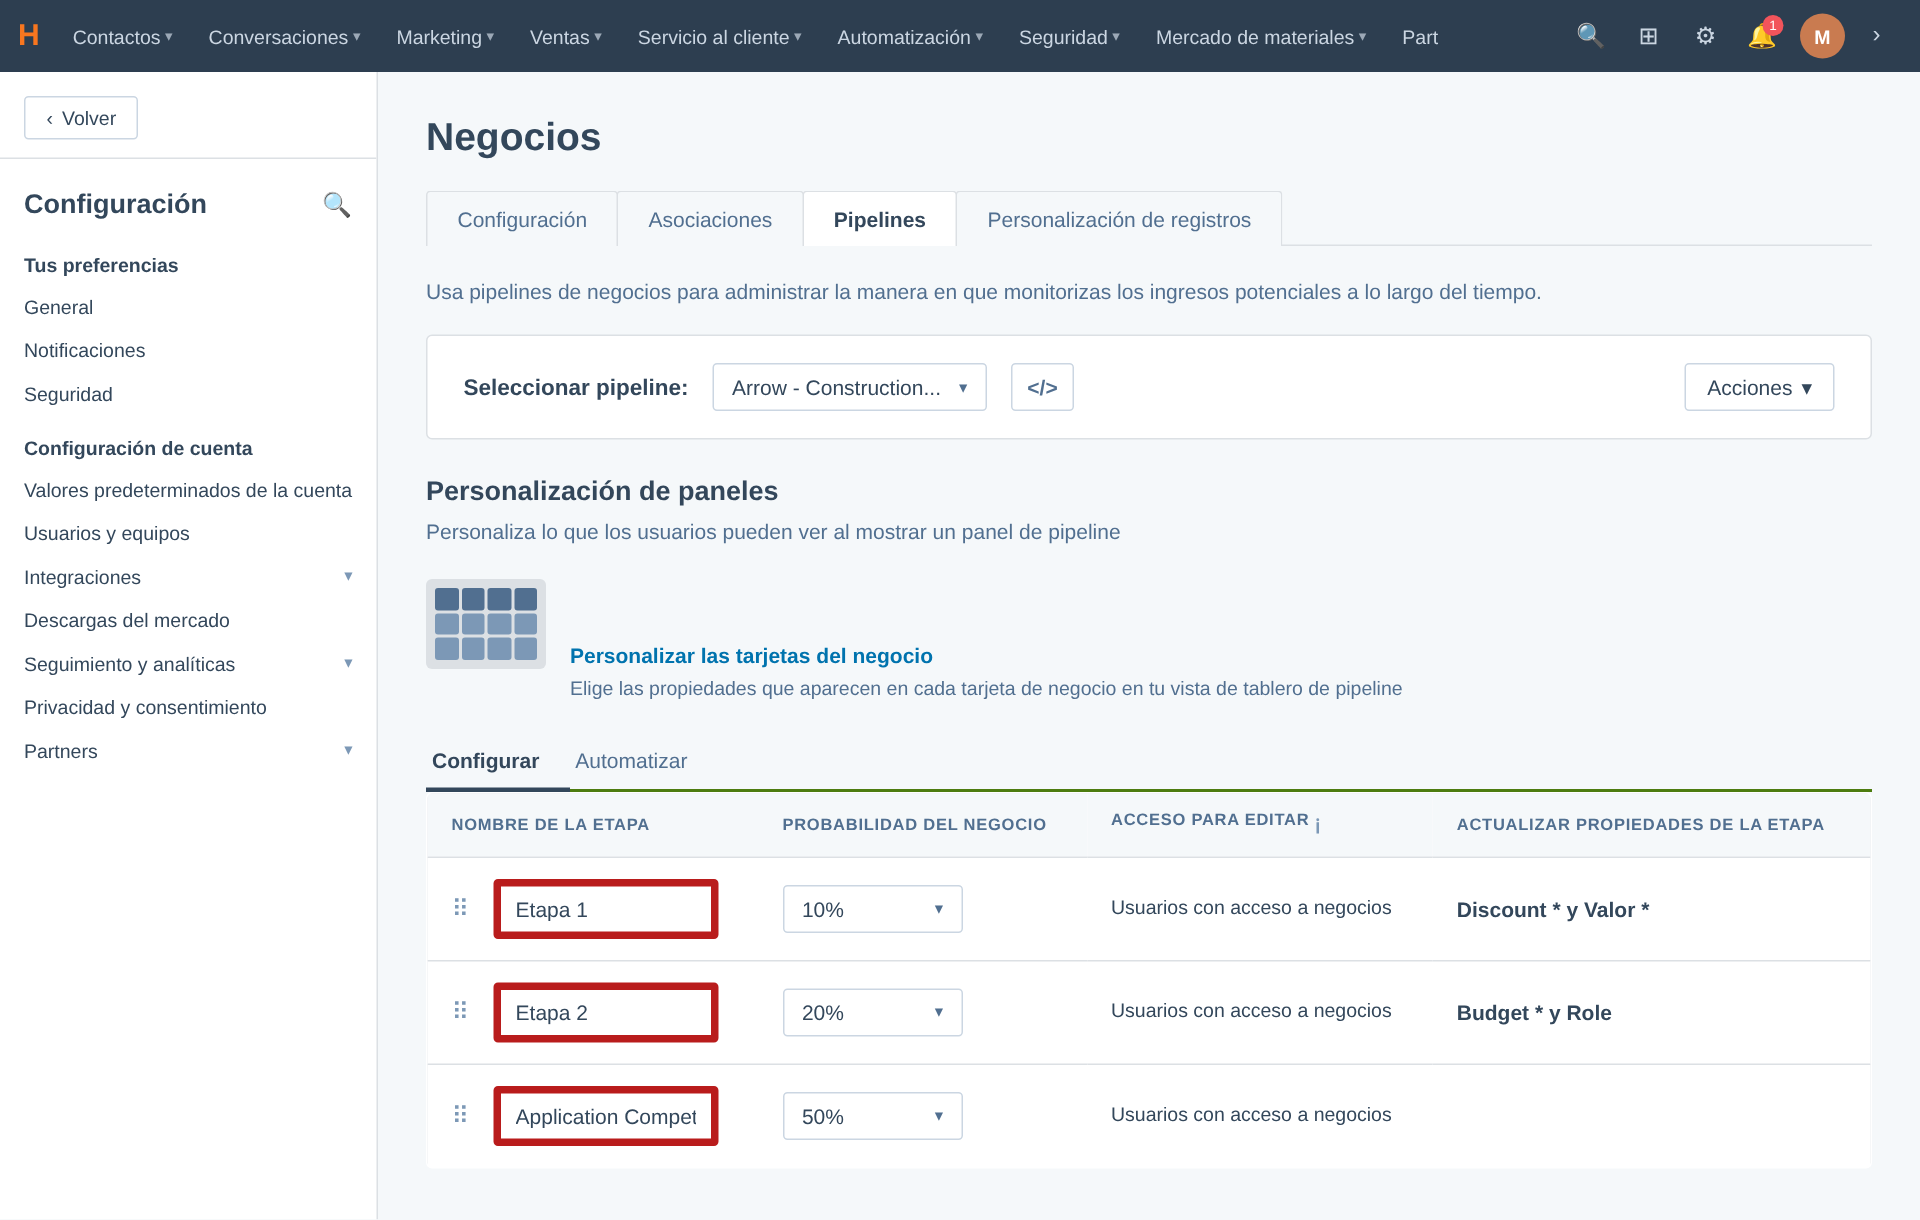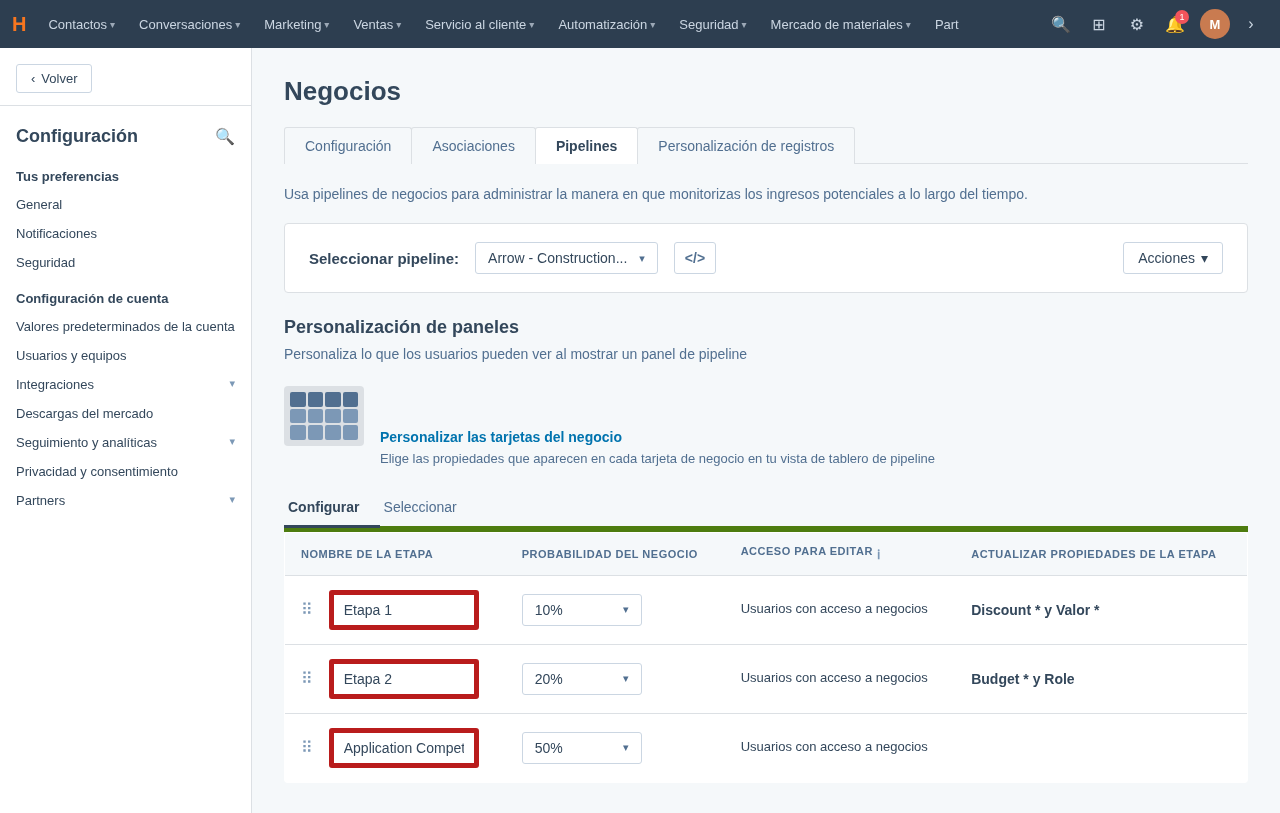--- a/index.html
+++ b/index.html
@@ -282,21 +282,21 @@
     }
     .customize-card-desc {
       font-size: 13px;
       color: #516f90;
       line-height: 1.5;
     }
 
     
     .sub-tabs {
       display: flex;
-      border-bottom: 6px solid #4d7c0f;
+      border-bottom: 2px solid #4d7c0f;
       margin-bottom: 0;
       gap: 0;
     }
     .sub-tab {
       padding: 10px 20px 10px 4px;
       font-size: 14px;
       color: #516f90;
       cursor: pointer;
       border-bottom: 3px solid transparent;
       margin-bottom: -2px;
@@ -529,21 +529,21 @@
         <div class="card-cell"></div>
       </div>
       <div class="customize-card-text">
         <a class="customize-card-link">Personalizar las tarjetas del negocio</a>
         <p class="customize-card-desc">Elige las propiedades que aparecen en cada tarjeta de negocio en tu vista de tablero de pipeline</p>
       </div>
     </div>
 
     <div class="sub-tabs">
       <div class="sub-tab active">Configurar</div>
-      <div class="sub-tab">Seleccionar</div>
+      <div class="sub-tab">Automatizar</div>
     </div>
 
     <table class="pipeline-table">
       <thead>
         <tr>
           <th>
             <span>NOMBRE DE LA ETAPA</span>
           </th>
           <th>
             <span>PROBABILIDAD DEL NEGOCIO</span>

